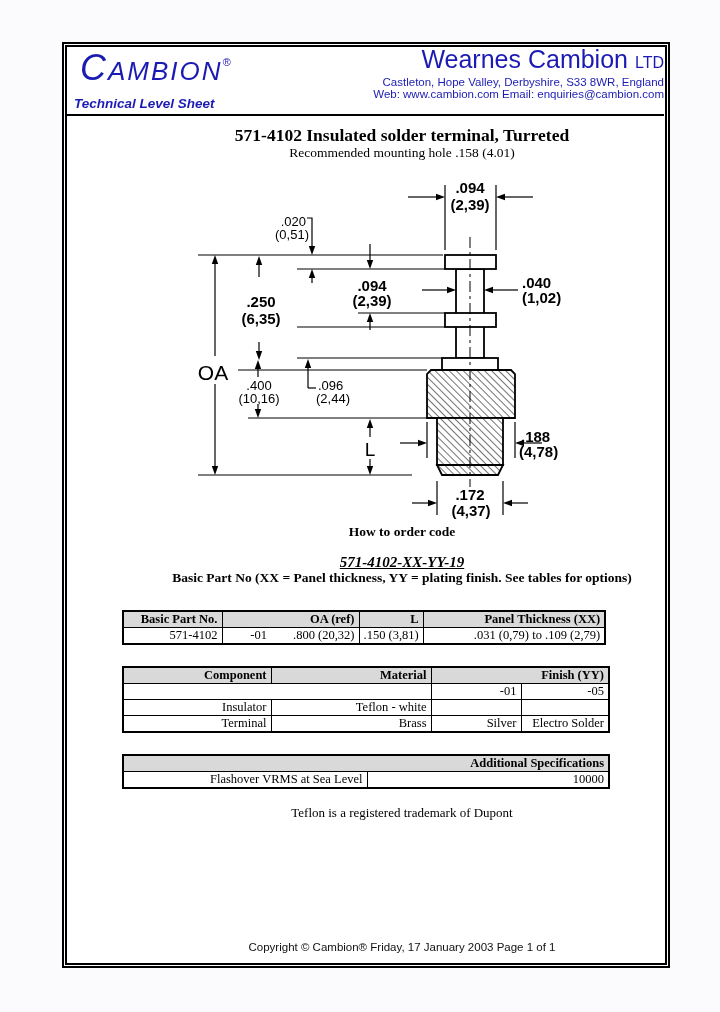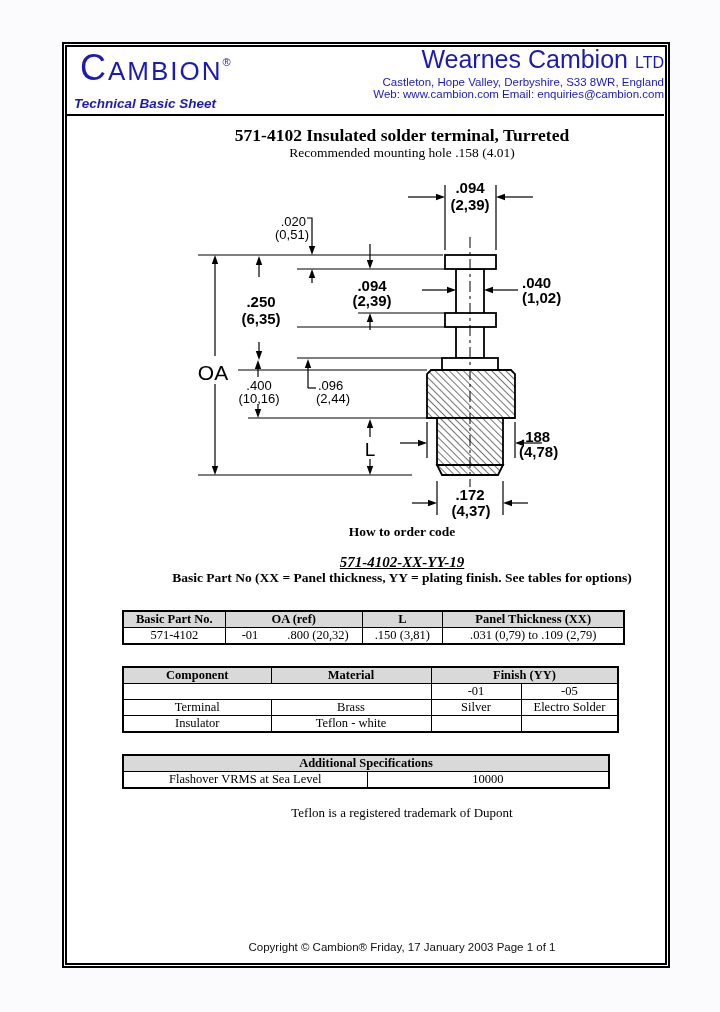--- a/index.html
+++ b/index.html
@@ -2,21 +2,21 @@
 <html><head>
 <meta charset="utf-8">
 <style>
   html,body { margin:0; padding:0; }
   .screen { position:relative; width:720px; height:1012px; background:#fbfbfe; overflow:hidden;
             font-family:"Liberation Sans",sans-serif; color:#000; }
   .page { position:absolute; left:62px; top:42px; width:608px; height:926px;
           box-sizing:border-box; border:5px double #000; background:#fff; }
   .header-rule { position:absolute; left:66px; top:114px; width:598px; height:2px; background:#000; }
 
-  .logo { position:absolute; left:80px; top:48px; color:#1b1bb4; 
+  .logo { position:absolute; left:80px; top:48px; color:#1b1bb4; font-style:italic;
           letter-spacing:2px; white-space:nowrap; }
   .logo .big  { font-size:36px; line-height:40px; }
   .logo .rest { font-size:26px; }
   .logo .reg  { font-size:11px; vertical-align:14px; letter-spacing:0; }
   .tagline { position:absolute; left:74px; top:96px; font-size:13.5px; font-weight:700;
              font-style:italic; color:#1b1bb4; }
 
   .company-block { position:absolute; right:56px; top:46px; text-align:right; color:#1b1bb4; }
   .company-name   { font-size:25px; line-height:26px; white-space:nowrap; }
   .company-suffix { font-size:16px; }
@@ -26,21 +26,21 @@
   .title    { top:125px; font-family:"Liberation Serif",serif; font-weight:700; font-size:17.5px; }
   .subtitle { top:145px; font-family:"Liberation Serif",serif; font-size:13.5px; }
 
   .order-heading { top:524px; font:700 13.5px "Liberation Serif",serif; }
   .order-code    { top:554px; font:700 15px "Liberation Serif",serif; }
   .order-code span { text-decoration:underline;font-style:italic; }
   .order-note    { top:570px; font:700 13.5px "Liberation Serif",serif; }
 
   table { position:absolute; border-collapse:collapse; table-layout:fixed;
           font-family:"Liberation Serif",serif; font-size:12.5px; border:2px solid #000; }
-  th,td { border:1px solid #000; text-align:center; padding:0 12px; overflow:hidden;
+  th,td { border:1px solid #000; text-align:right; padding:0 4px; overflow:hidden;
           white-space:nowrap; font-weight:400;margin-top:23px; }
   th { background:#d9d9d9; font-weight:700; }
   .nbr { border-right:none; }
   .nbl { border-left:none; }
   #table-specs      { left:122px; top:610px; }
   #table-materials  { left:122px; top:666px; }
   #table-additional { left:122px; top:754px; }
 
   .trademark { top:805px; font:13px "Liberation Serif",serif; }
   .footer    { top:941px; font-size:11.5px; color:#111; }
@@ -57,21 +57,21 @@
   text.dim-l  { font:400 19px "Liberation Sans",sans-serif; fill:#000; }
 </style>
 </head>
 <body>
 
 <div class="screen">
   <div class="page"></div>
   <div class="header-rule"></div>
 
   <div class="logo"><span class="big">C</span><span class="rest">AMBION</span><span class="reg">®</span></div>
-  <div class="tagline">Technical Basic Sheet</div>
+  <div class="tagline">Technical Level Sheet</div>
 
   <div class="company-block">
     <div class="company-name"><span>Wearnes Cambion</span> <span class="company-suffix">LTD</span></div>
     <div class="company-line">Castleton, Hope Valley, Derbyshire, S33 8WR, England</div>
     <div class="company-line">Web: www.cambion.com Email: enquiries@cambion.com</div>
   </div>
 
   <div class="centered title">571-4102 Insulated solder terminal, Turreted</div>
   <div class="centered subtitle">Recommended mounting hole .158 (4.01)</div>
 
@@ -249,30 +249,30 @@
       <th>Component</th>
       <th>Material</th>
       <th colspan="2">Finish (YY)</th>
     </tr>
     <tr style="height:14px">
       <td colspan="2"></td>
       <td>-01</td>
       <td>-05</td>
     </tr>
     <tr style="height:15px">
+      <td>Insulator</td>
+      <td>Teflon - white</td>
+      <td></td>
+      <td></td>
+    </tr>
+    <tr style="height:15px">
       <td>Terminal</td>
       <td>Brass</td>
       <td>Silver</td>
       <td>Electro Solder</td>
-    </tr>
-    <tr style="height:15px">
-      <td>Insulator</td>
-      <td>Teflon - white</td>
-      <td></td>
-      <td></td>
     </tr>
   </tbody>
     </table>
 
   <table id="table-additional">
     <colgroup>
         <col style="width:244px">
         <col style="width:242px">
       </colgroup>
     <tbody>

